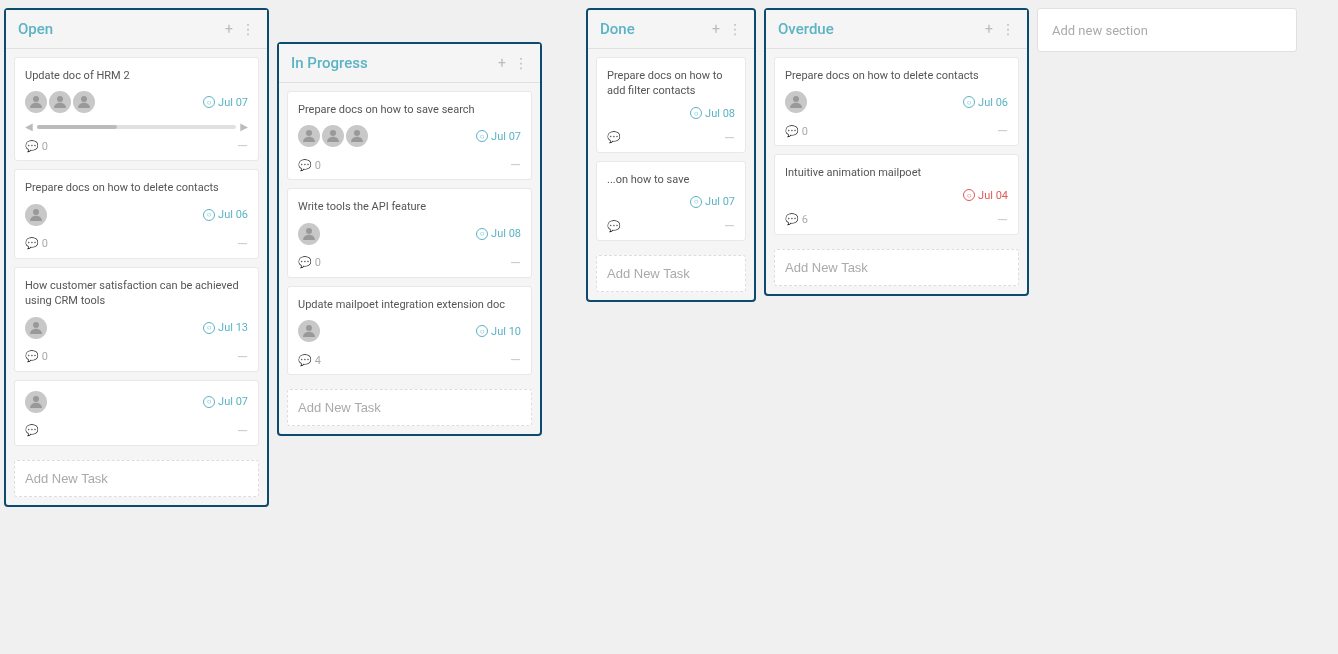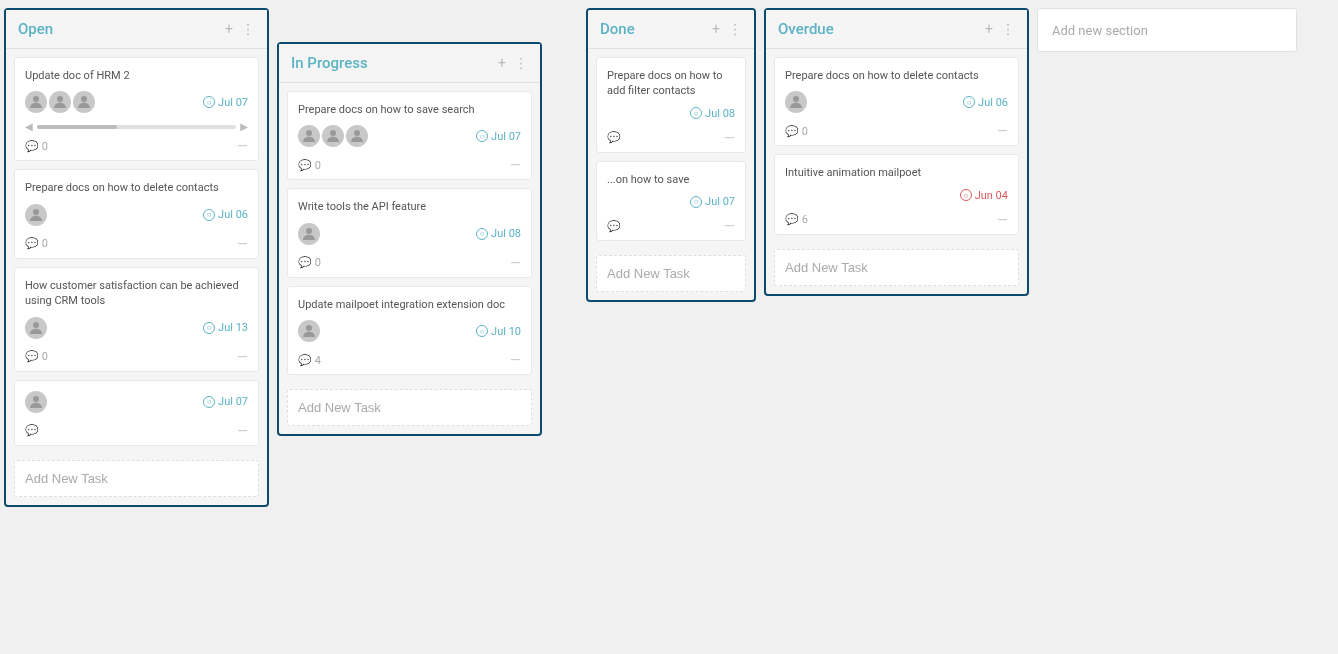--- a/index.html
+++ b/index.html
@@ -551,21 +551,21 @@
           <span class="minus-btn">—</span>
         </div>
       </div>
 
       <div class="task-card">
         <div class="task-title">Intuitive animation mailpoet</div>
         <div class="task-meta">
           <div class="avatars"></div>
           <span class="date red">
             <span class="date-icon" style="border-color:#e05a5a;">○</span>
-            <span>Jun 04</span>
+            <span>Jul 04</span>
           </span>
         </div>
         <div class="task-footer">
           <div class="comment-count">
             <span>💬</span>
             <span>6</span>
           </div>
           <span class="minus-btn">—</span>
         </div>
       </div>

